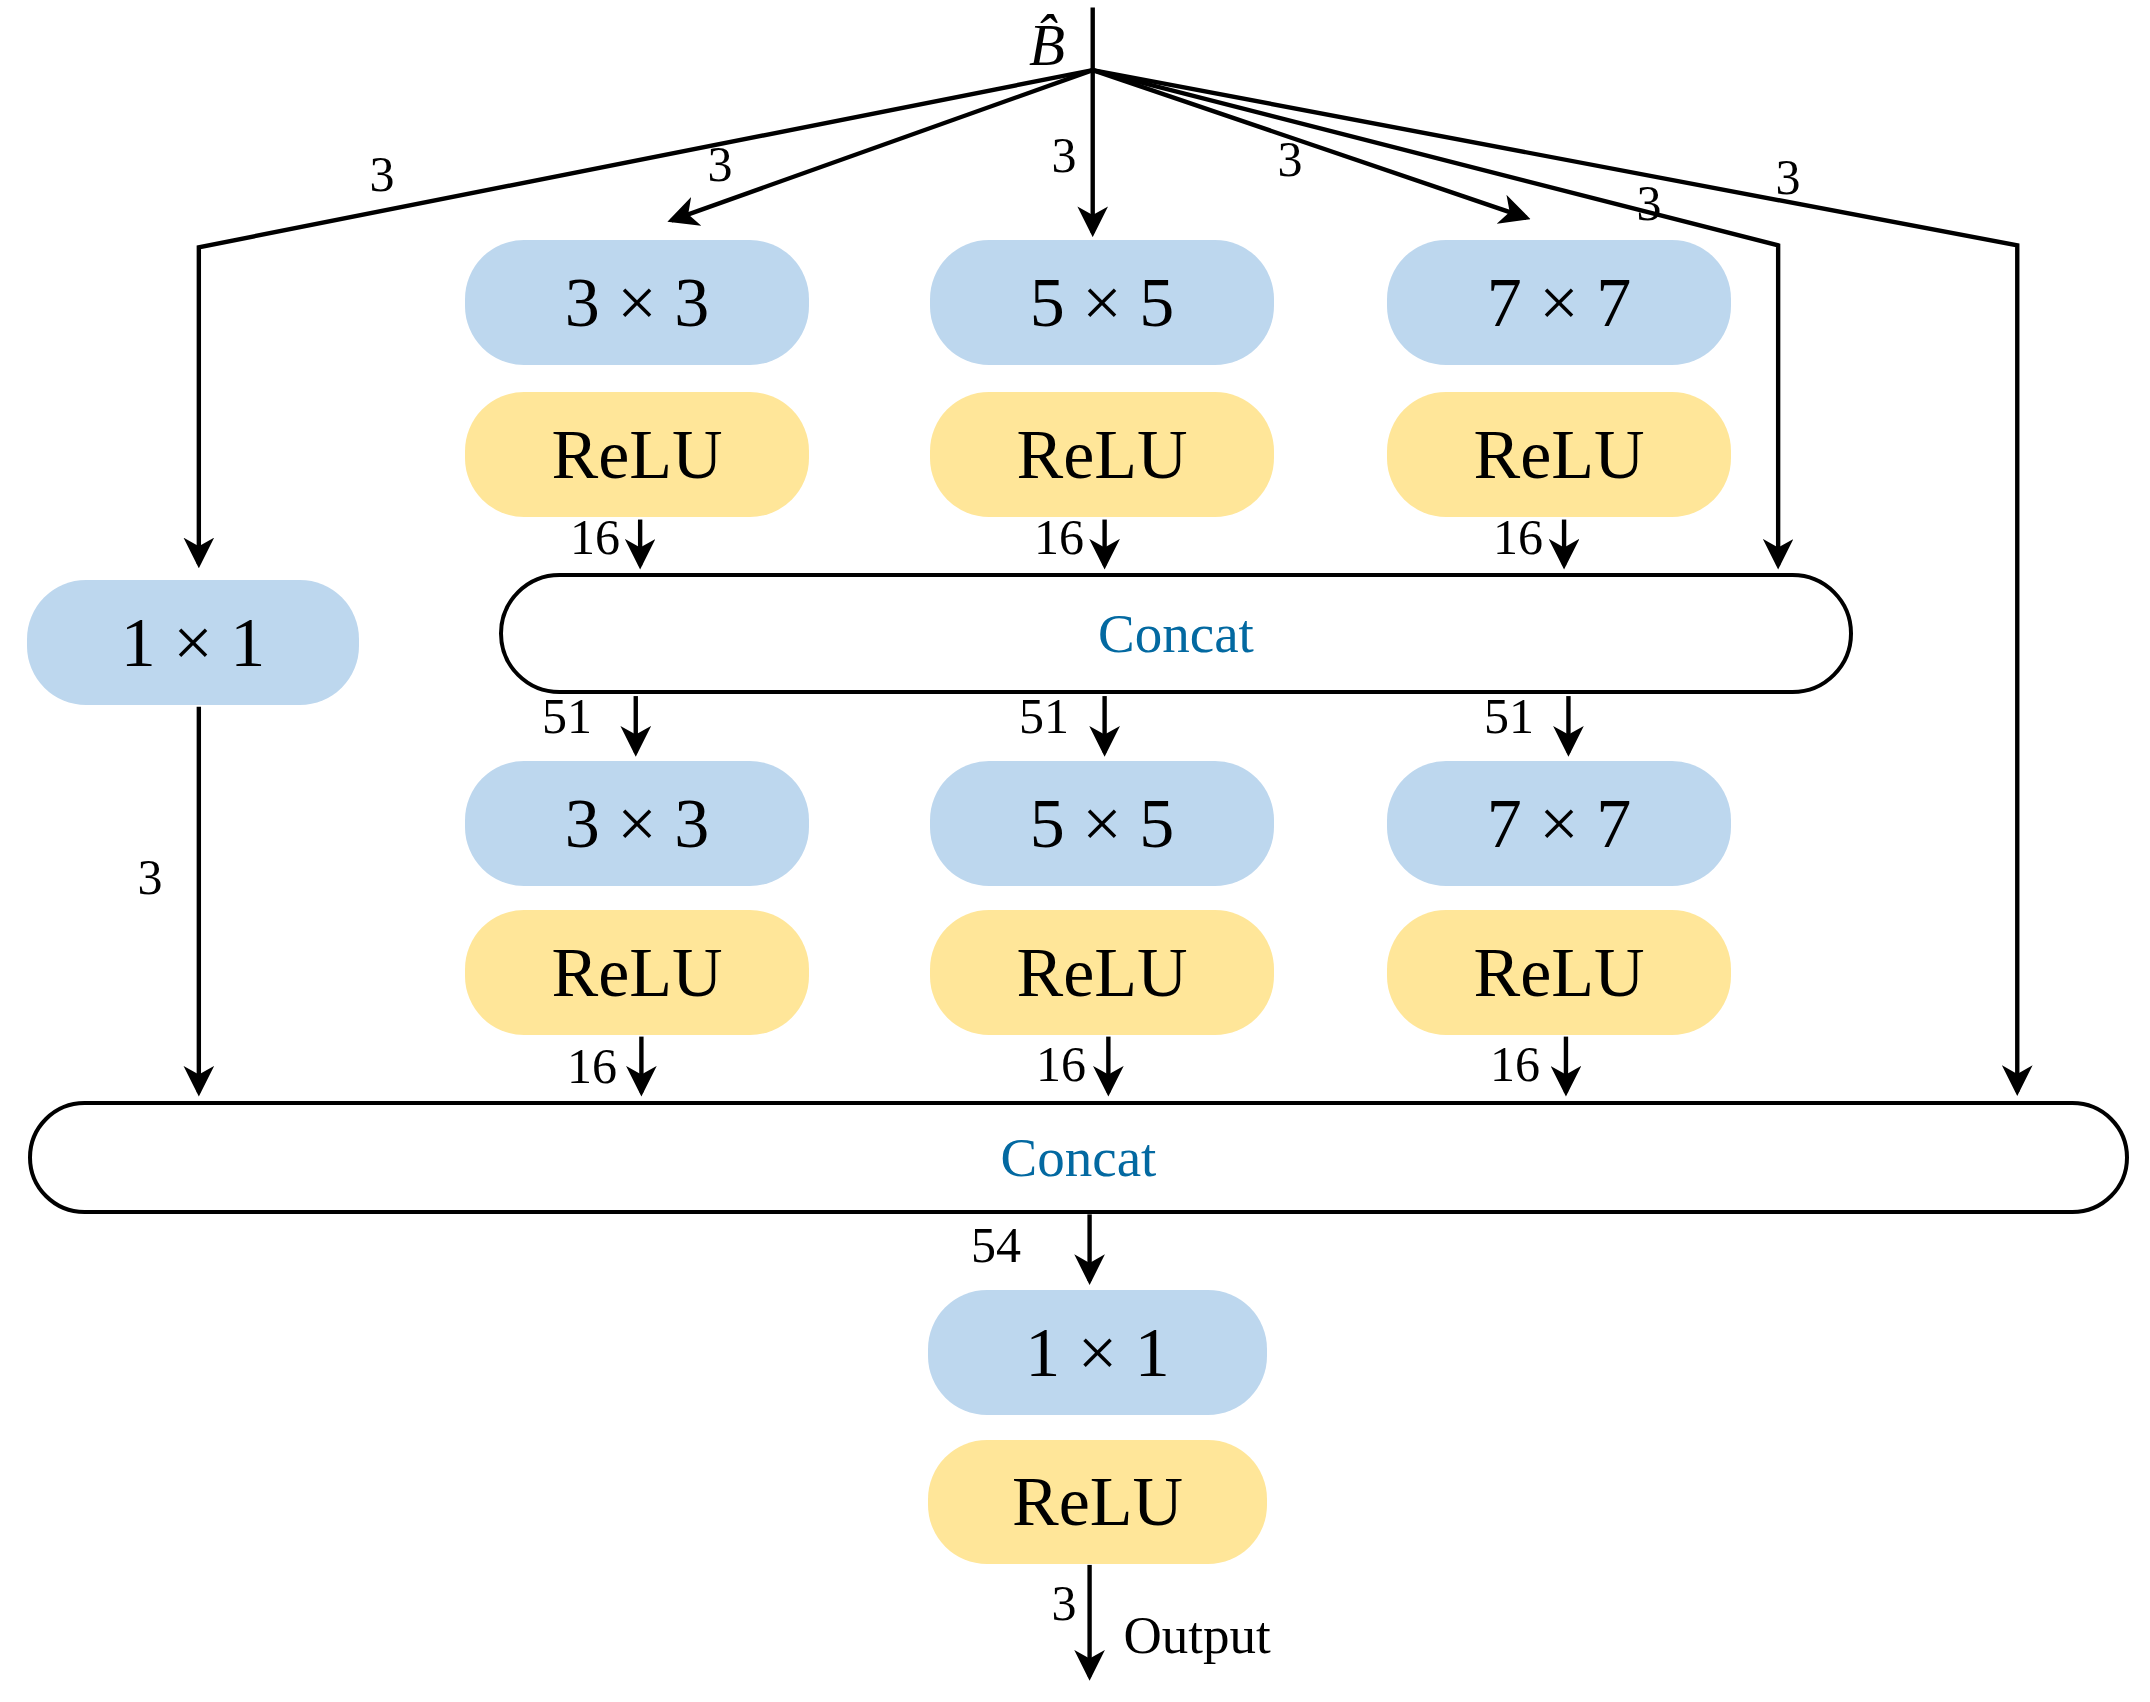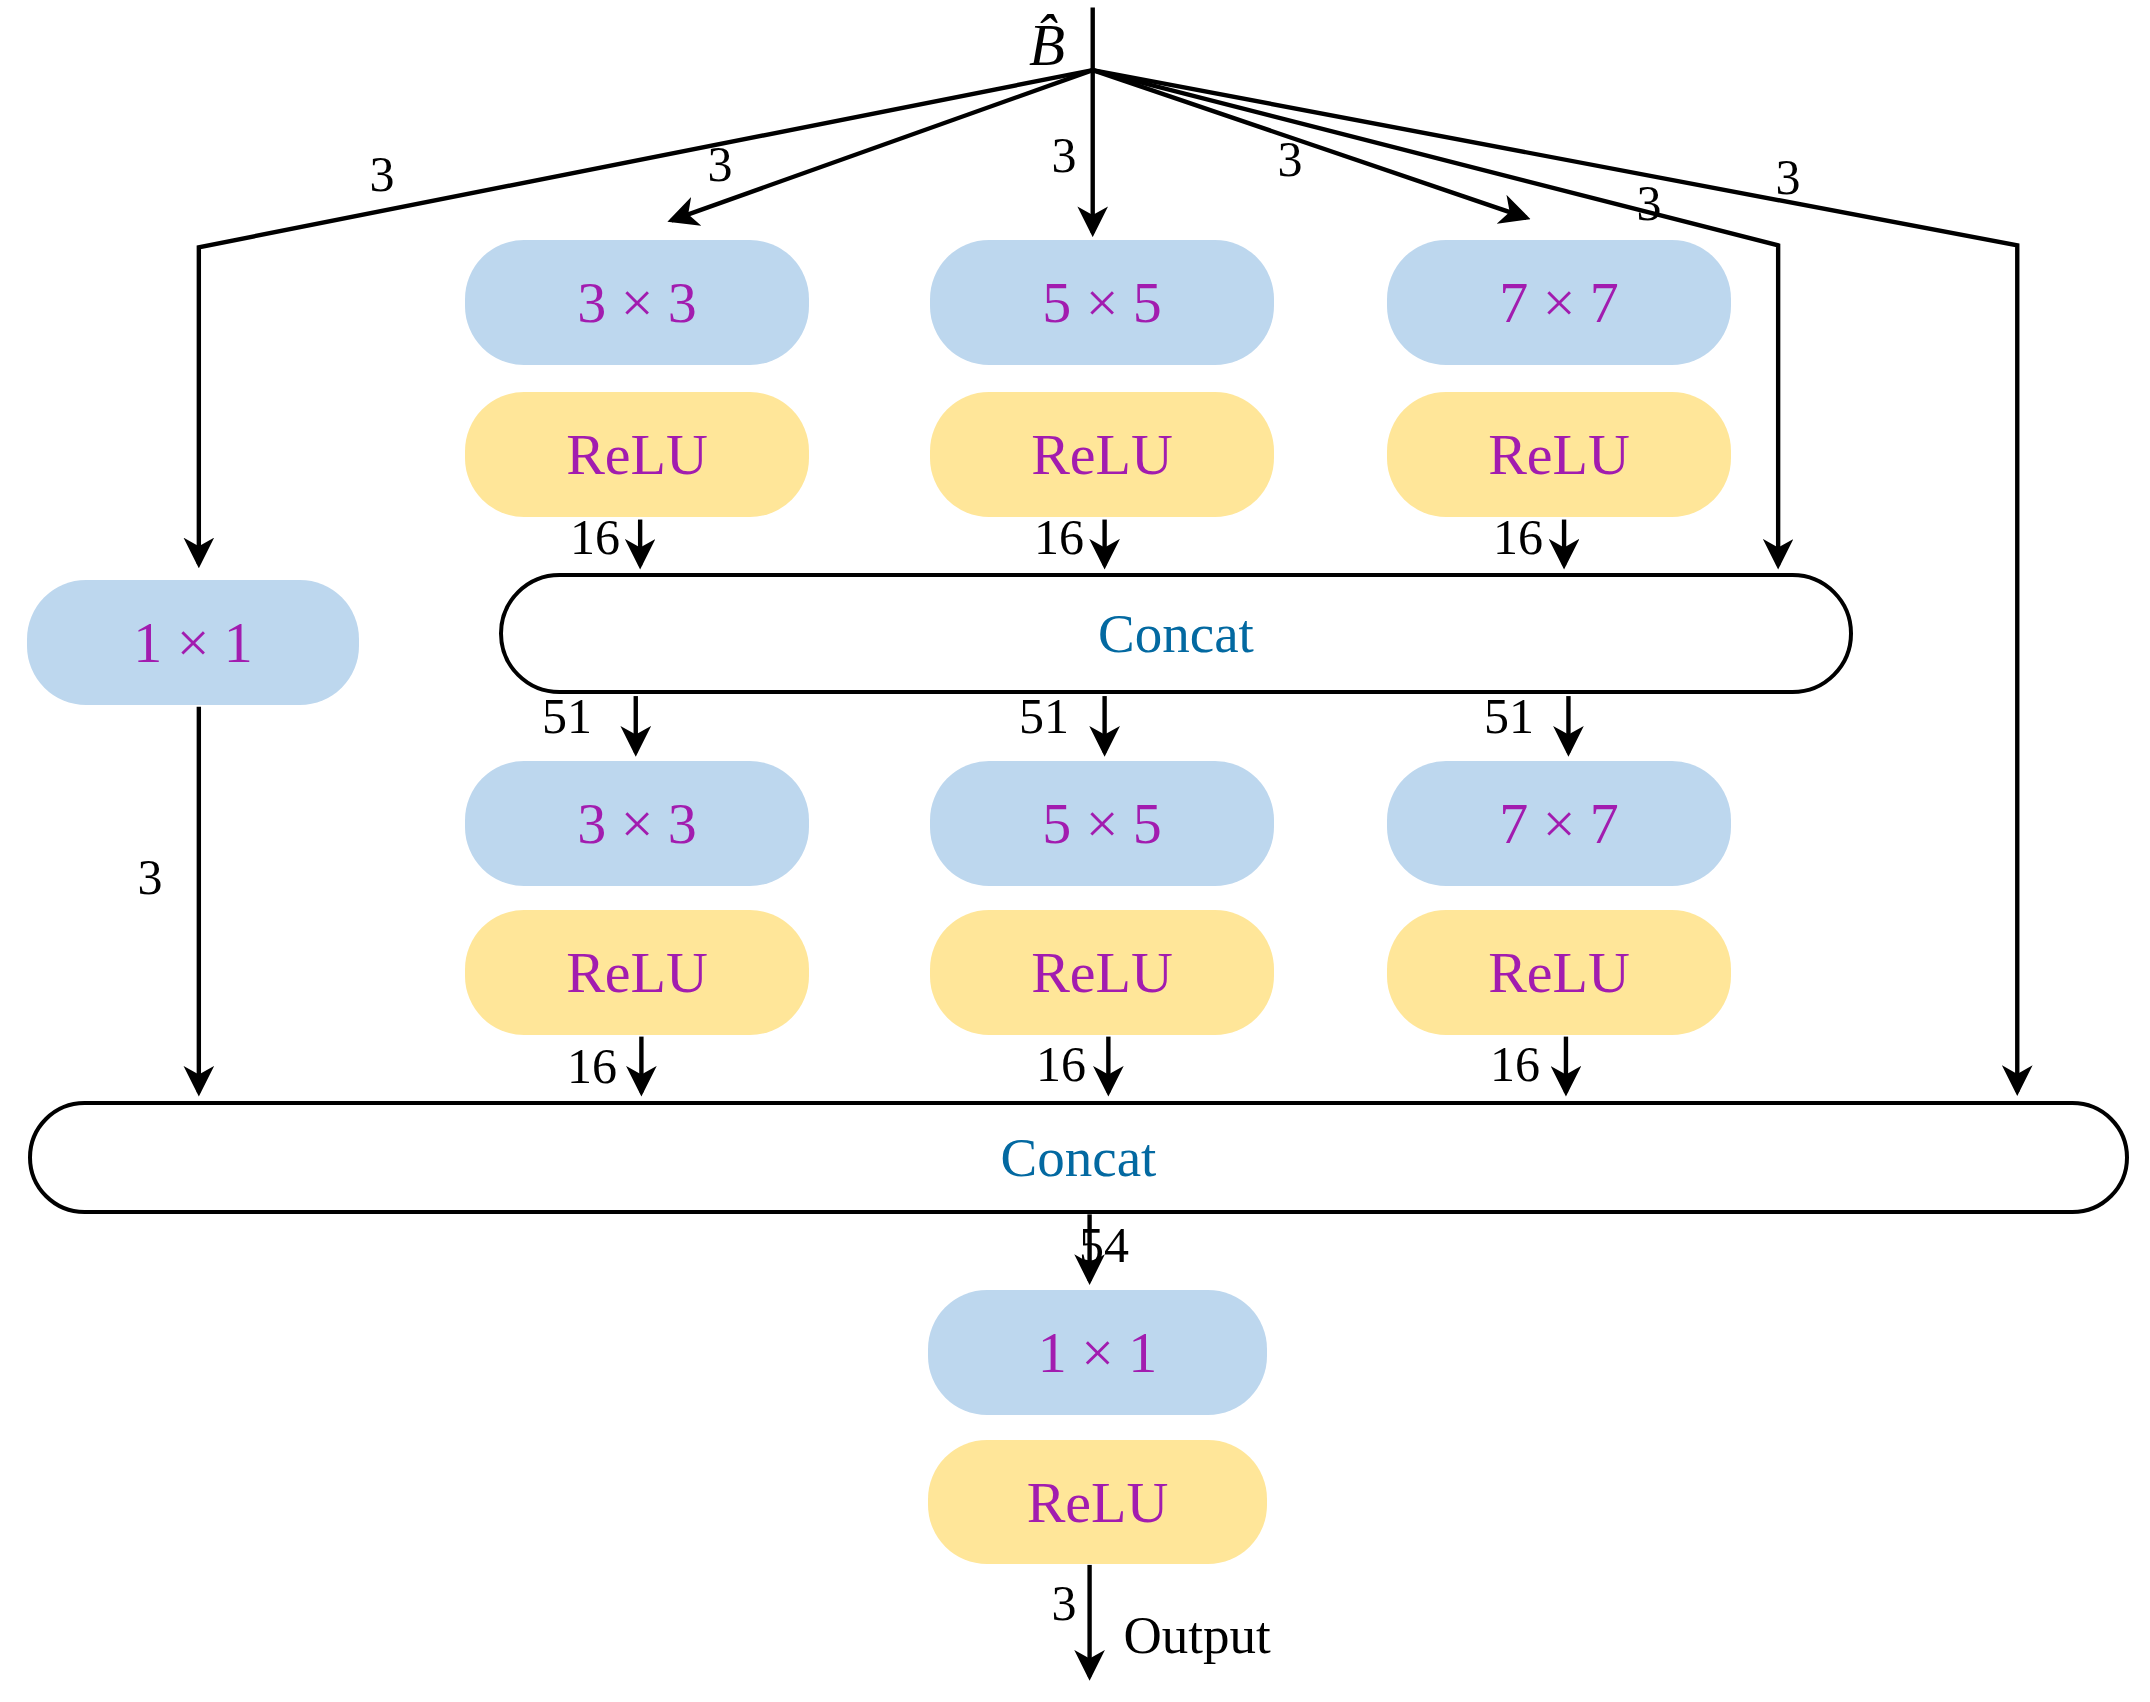--- a/index.html
+++ b/index.html
@@ -14,21 +14,21 @@
     width:2151px;height:1702px;
     background:#ffffff;
     font-family:"Liberation Serif","DejaVu Serif",serif;
     overflow:hidden;
   }
   #edges{position:absolute;left:0;top:0;z-index:1;}
   .box{
     position:absolute;z-index:2;
     display:flex;align-items:center;justify-content:center;
     border-radius:59px;
-    font-size:58px;color:#a21caf;
+    font-size:70px;color:#000000;
     box-sizing:border-box;
     white-space:nowrap;
   }
   .conv{background:var(--conv-fill);}
   .relu{background:var(--relu-fill);}
   .concat{
     background:var(--concat-fill);
     border:4.4px solid var(--line);
     border-radius:625px;
     font-size:55px;color:#0369a1;
@@ -120,18 +120,18 @@
   <div class="elbl" style="left:1518px;top:537px">16</div>
 
   <div class="elbl" style="left:567px;top:716px">51</div>
   <div class="elbl" style="left:1044px;top:716px">51</div>
   <div class="elbl" style="left:1509px;top:716px">51</div>
 
   <div class="elbl" style="left:592px;top:1066px">16</div>
   <div class="elbl" style="left:1061px;top:1064px">16</div>
   <div class="elbl" style="left:1515px;top:1064px">16</div>
 
-  <div class="elbl" style="left:1104px;top:1245px">54</div>
+  <div class="elbl" style="left:996px;top:1245px">54</div>
 
   <div class="elbl" style="left:1064px;top:1603px">3</div>
 
 </div>
 
 
 </body></html>

